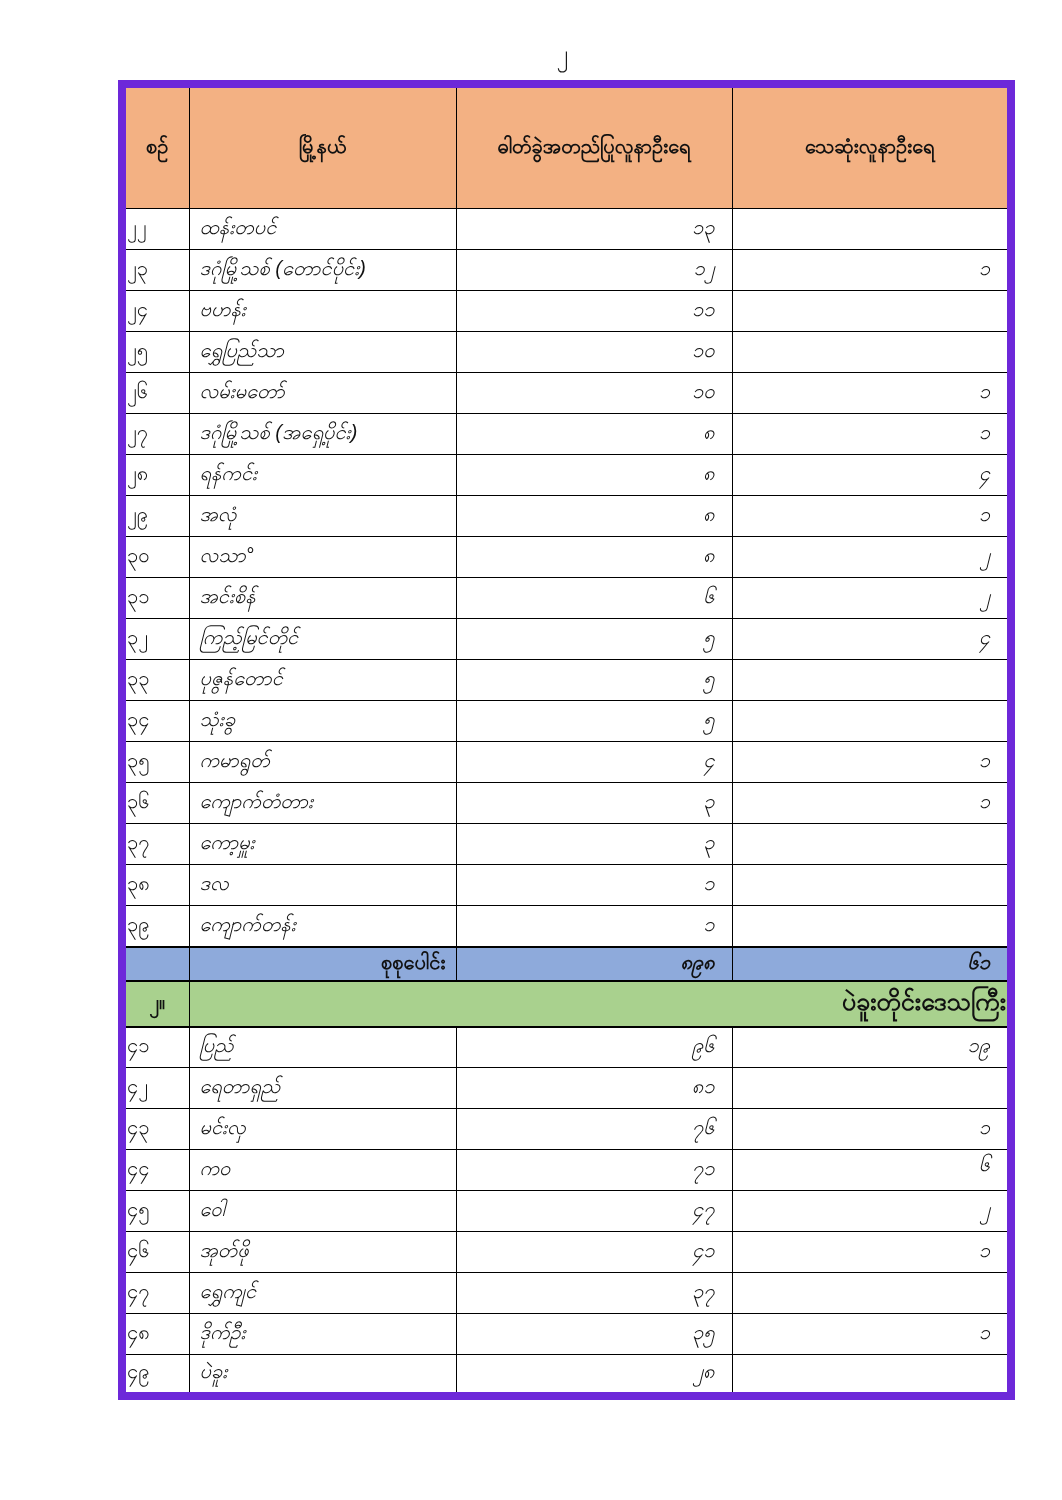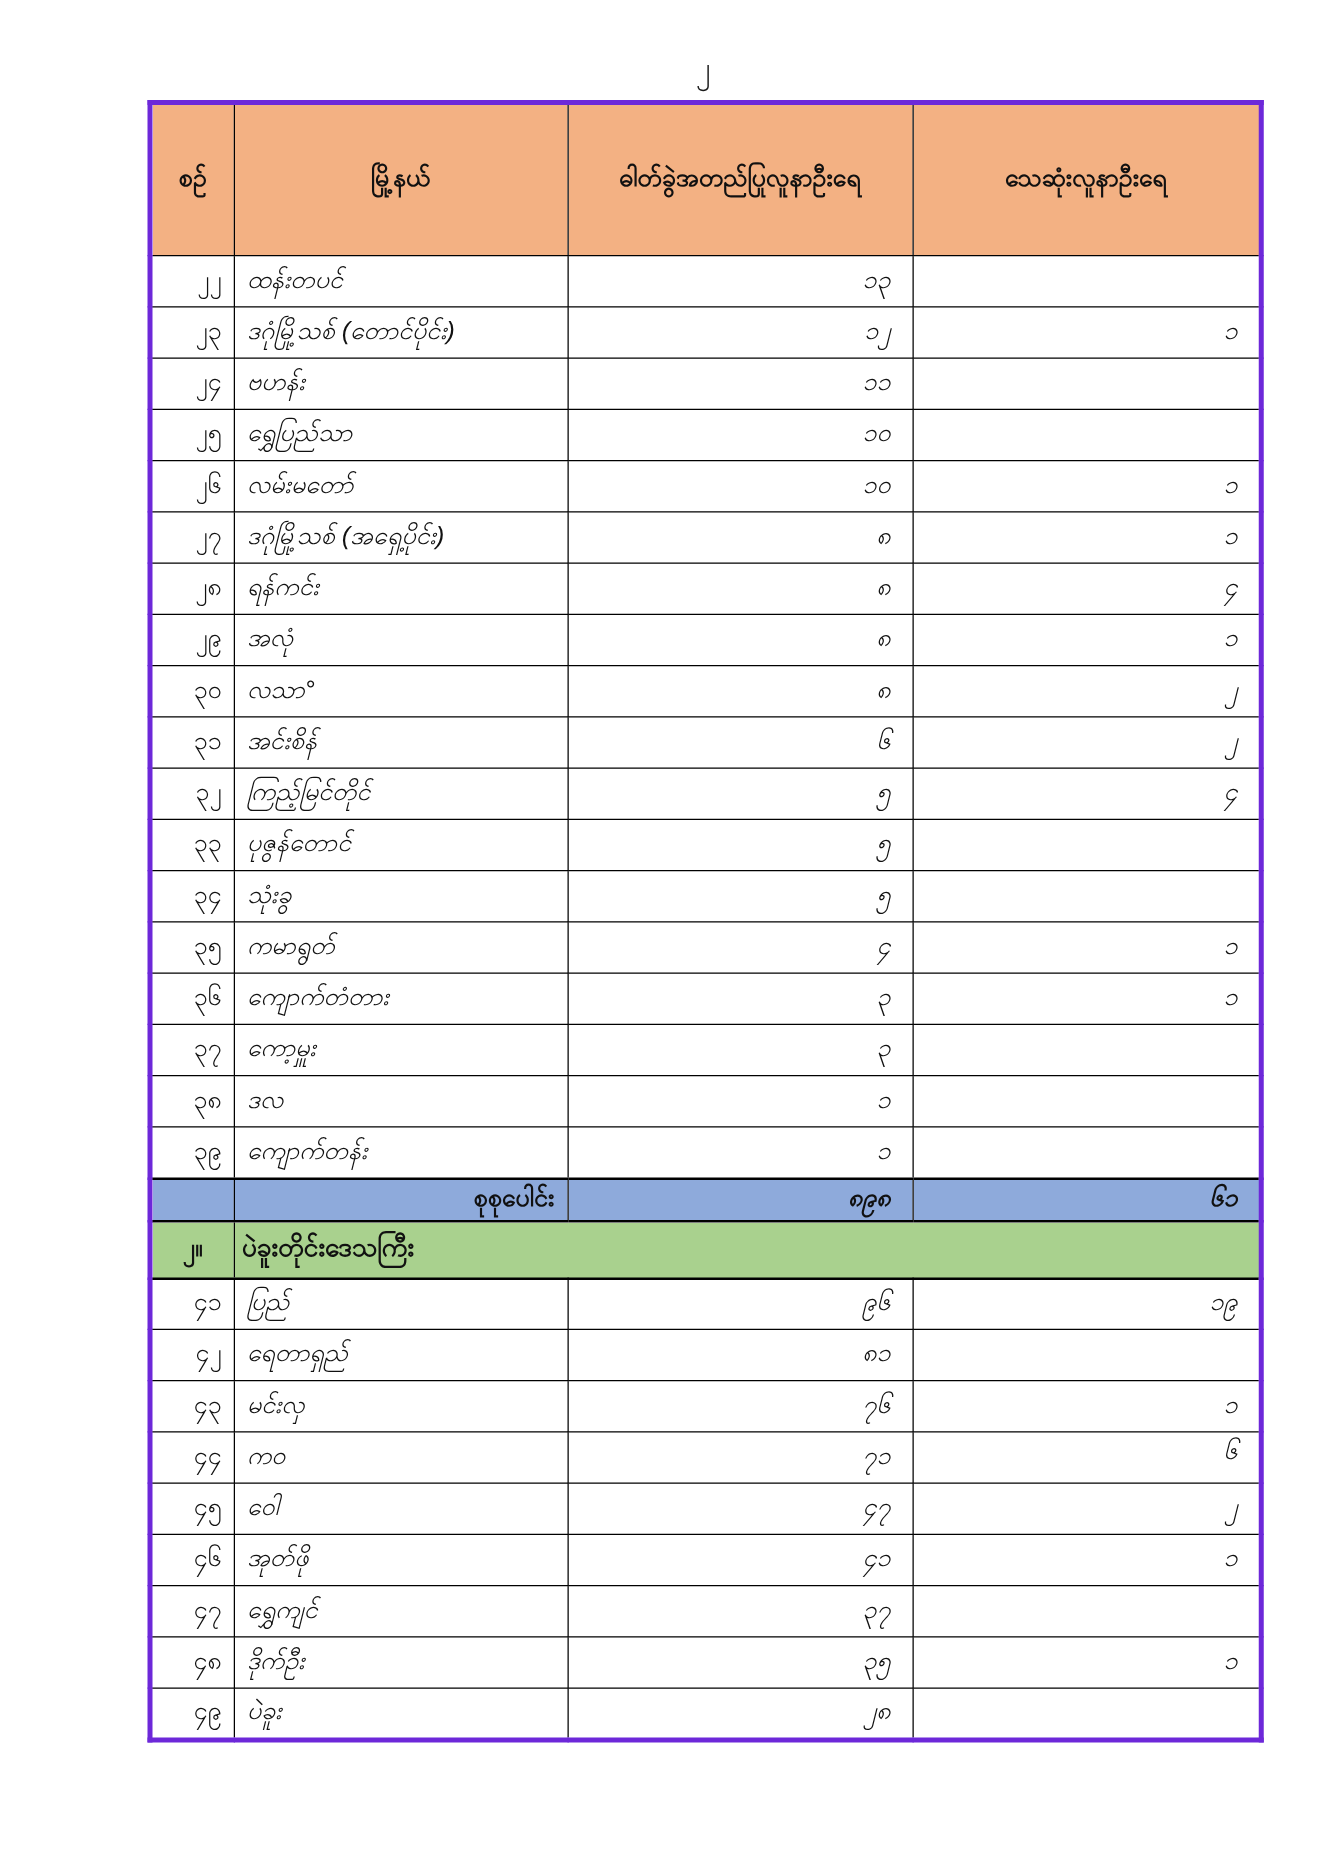--- a/index.html
+++ b/index.html
@@ -34,35 +34,34 @@
     font-size: 20px;
     color: #111111;
   }
   table.data-table th,
   table.data-table td {
     border: 1px solid #000000;
     overflow: hidden;
     white-space: nowrap;
   }
   table.data-table {
-    border: 4px solid #6d28d9;
+    border: 8px solid #6d28d9;
   }
   thead th {
     background: var(--header-bg, #F3B183);
     height: 118px;
     font-weight: bold;
     text-align: center;
     vertical-align: middle;
     font-size: 20px;
     border-bottom-width: 2px;
   }
   tbody tr.data-row { height: 41px; }
   tbody td { vertical-align: middle; }
   td.serial-cell {
-    text-align: right;
     padding-right: 9px;
   }
   td.township-cell {
     text-align: left;
     padding-left: 10px;
     font-style: italic;
   }
   td.confirmed-cell, td.deaths-cell {
     text-align: right;
     padding-right: 17px;
@@ -83,23 +82,23 @@
   tr.section-row { height: 46px; }
   tr.section-row td {
     background: var(--section-bg, #A9D18E);
     font-weight: bold;
     border-bottom-width: 2px;
   }
   tr.section-row td.section-number-cell {
     text-align: center;
   }
   tr.section-row td.section-title-cell {
-    text-align: left;
-    padding-left: 6px;
-    font-size: 21px;
+    text-align: right;
+    padding-left: 25px;
+    font-size: 25px;
   }
 </style>
 </head>
 <body>
 
 <div class="page">
 
   <div class="page-number">၂</div>
 
   <table class="data-table">

